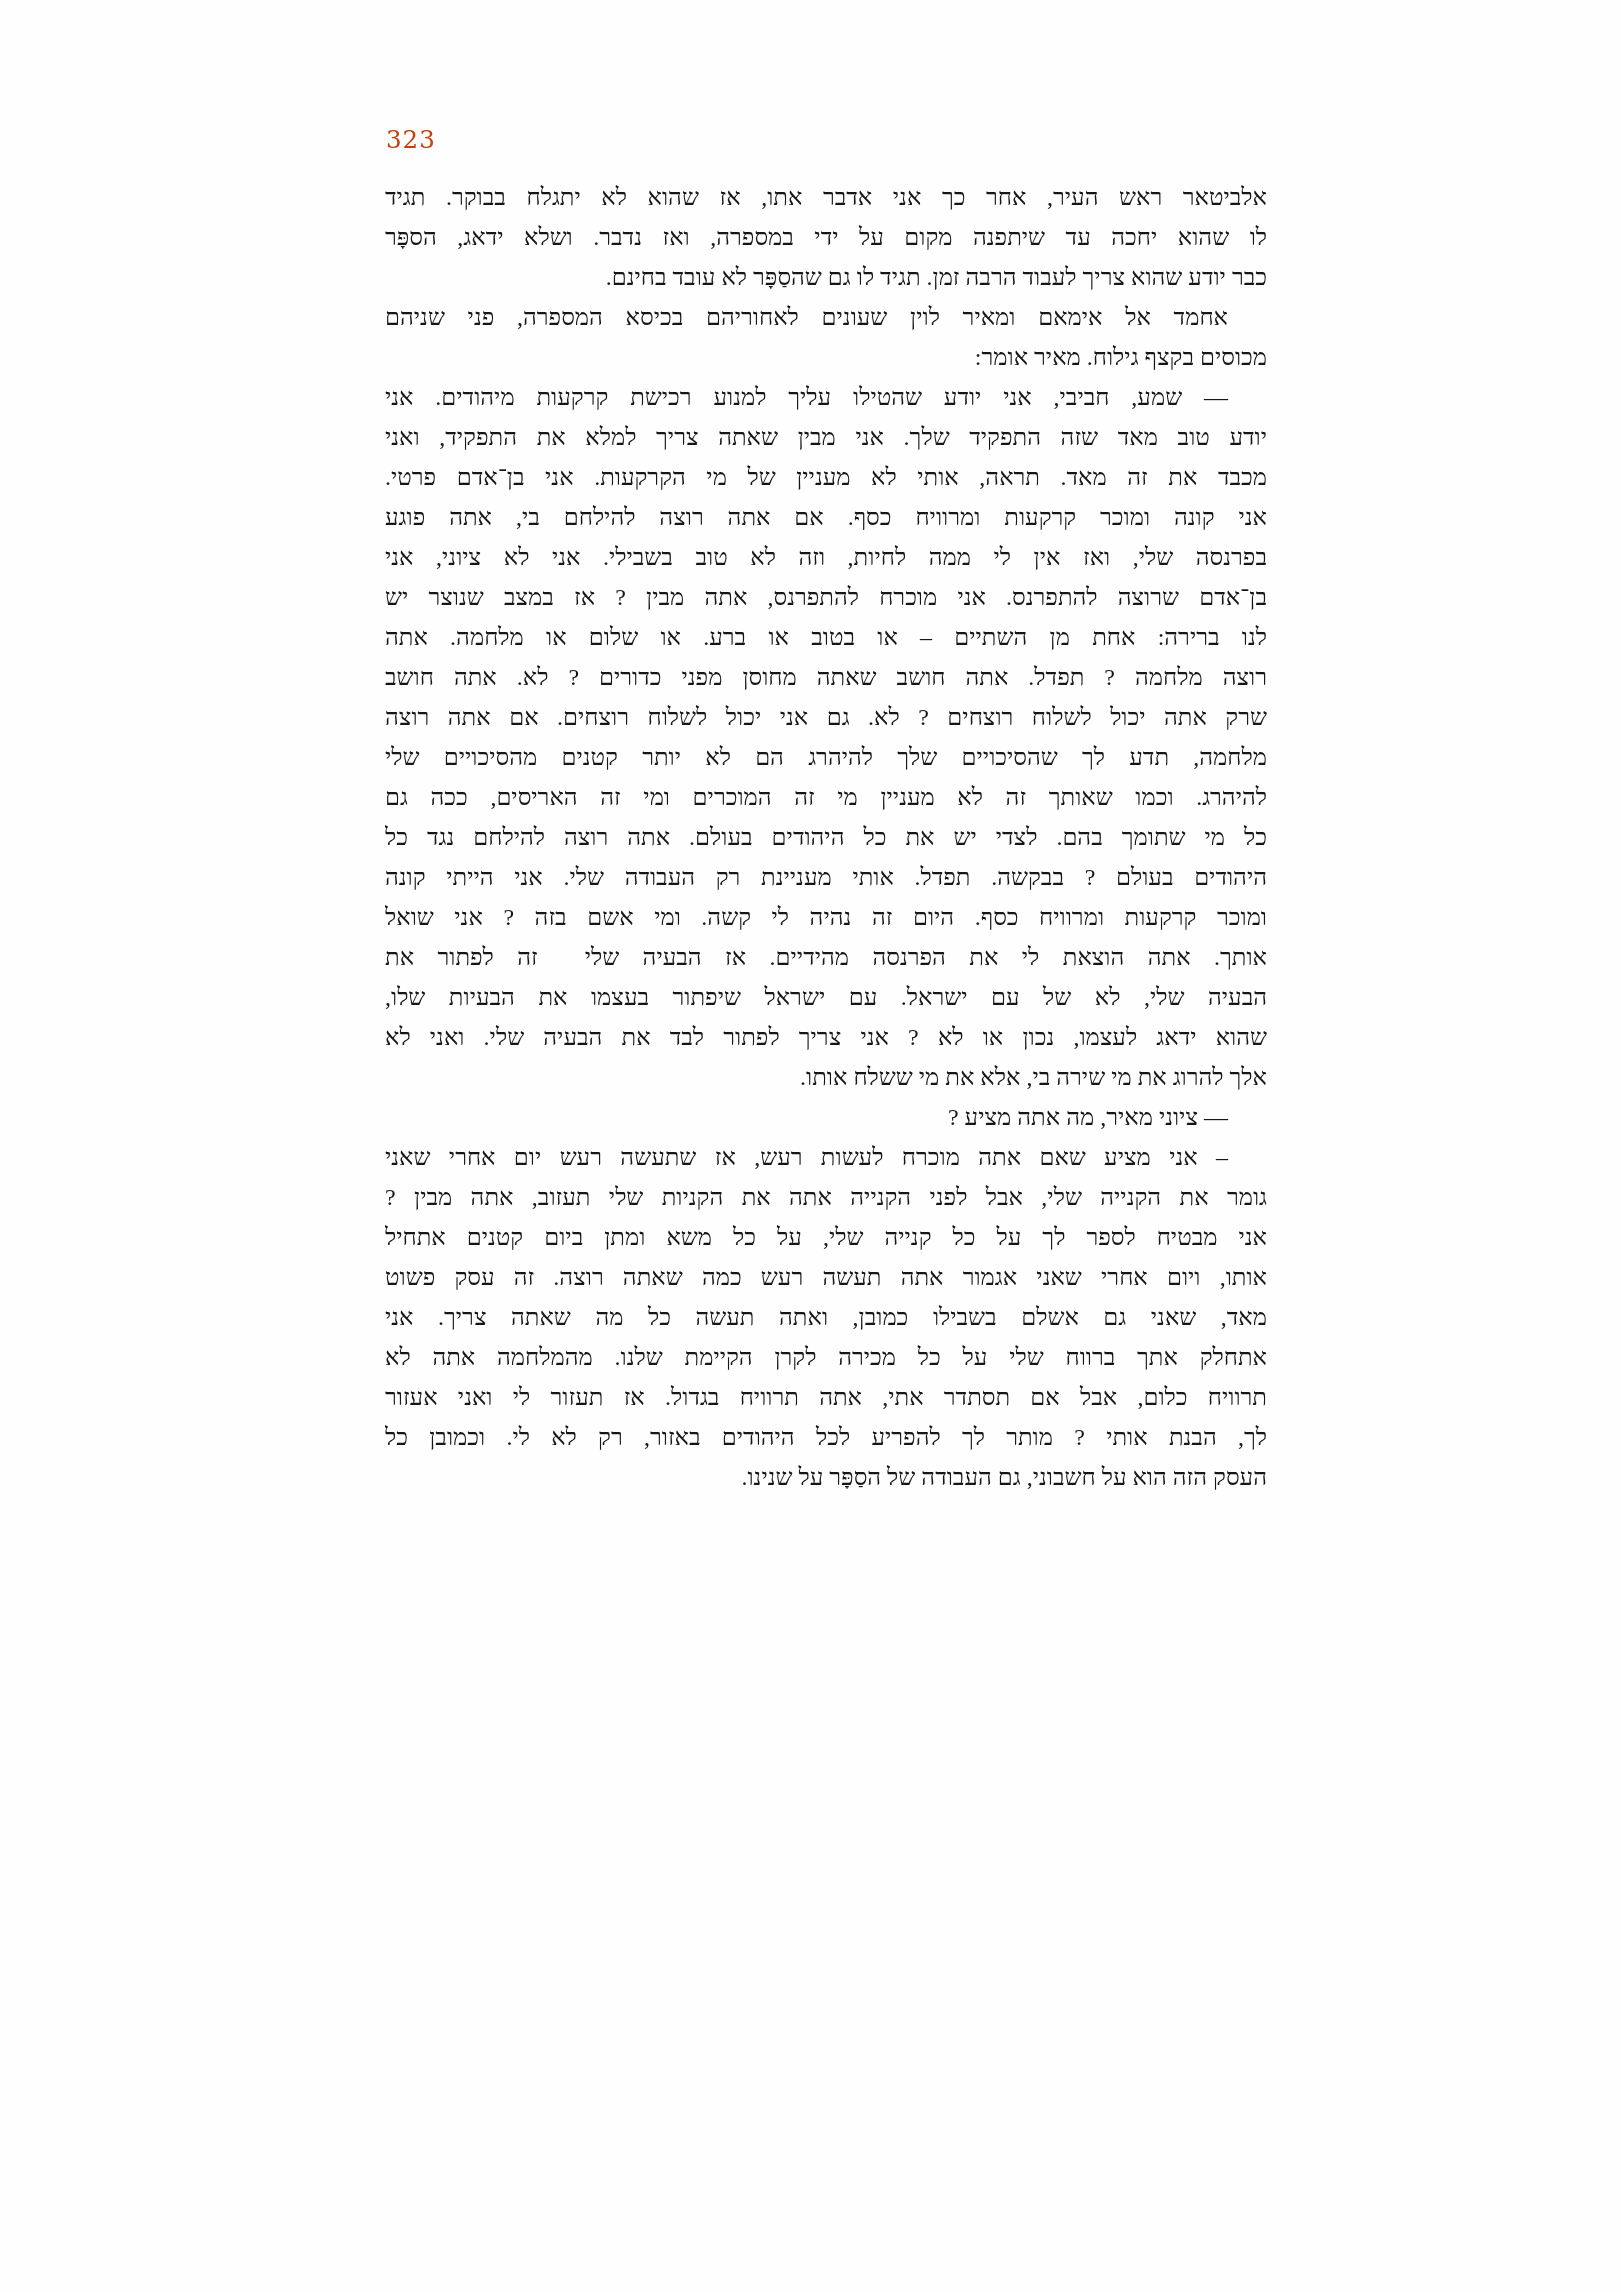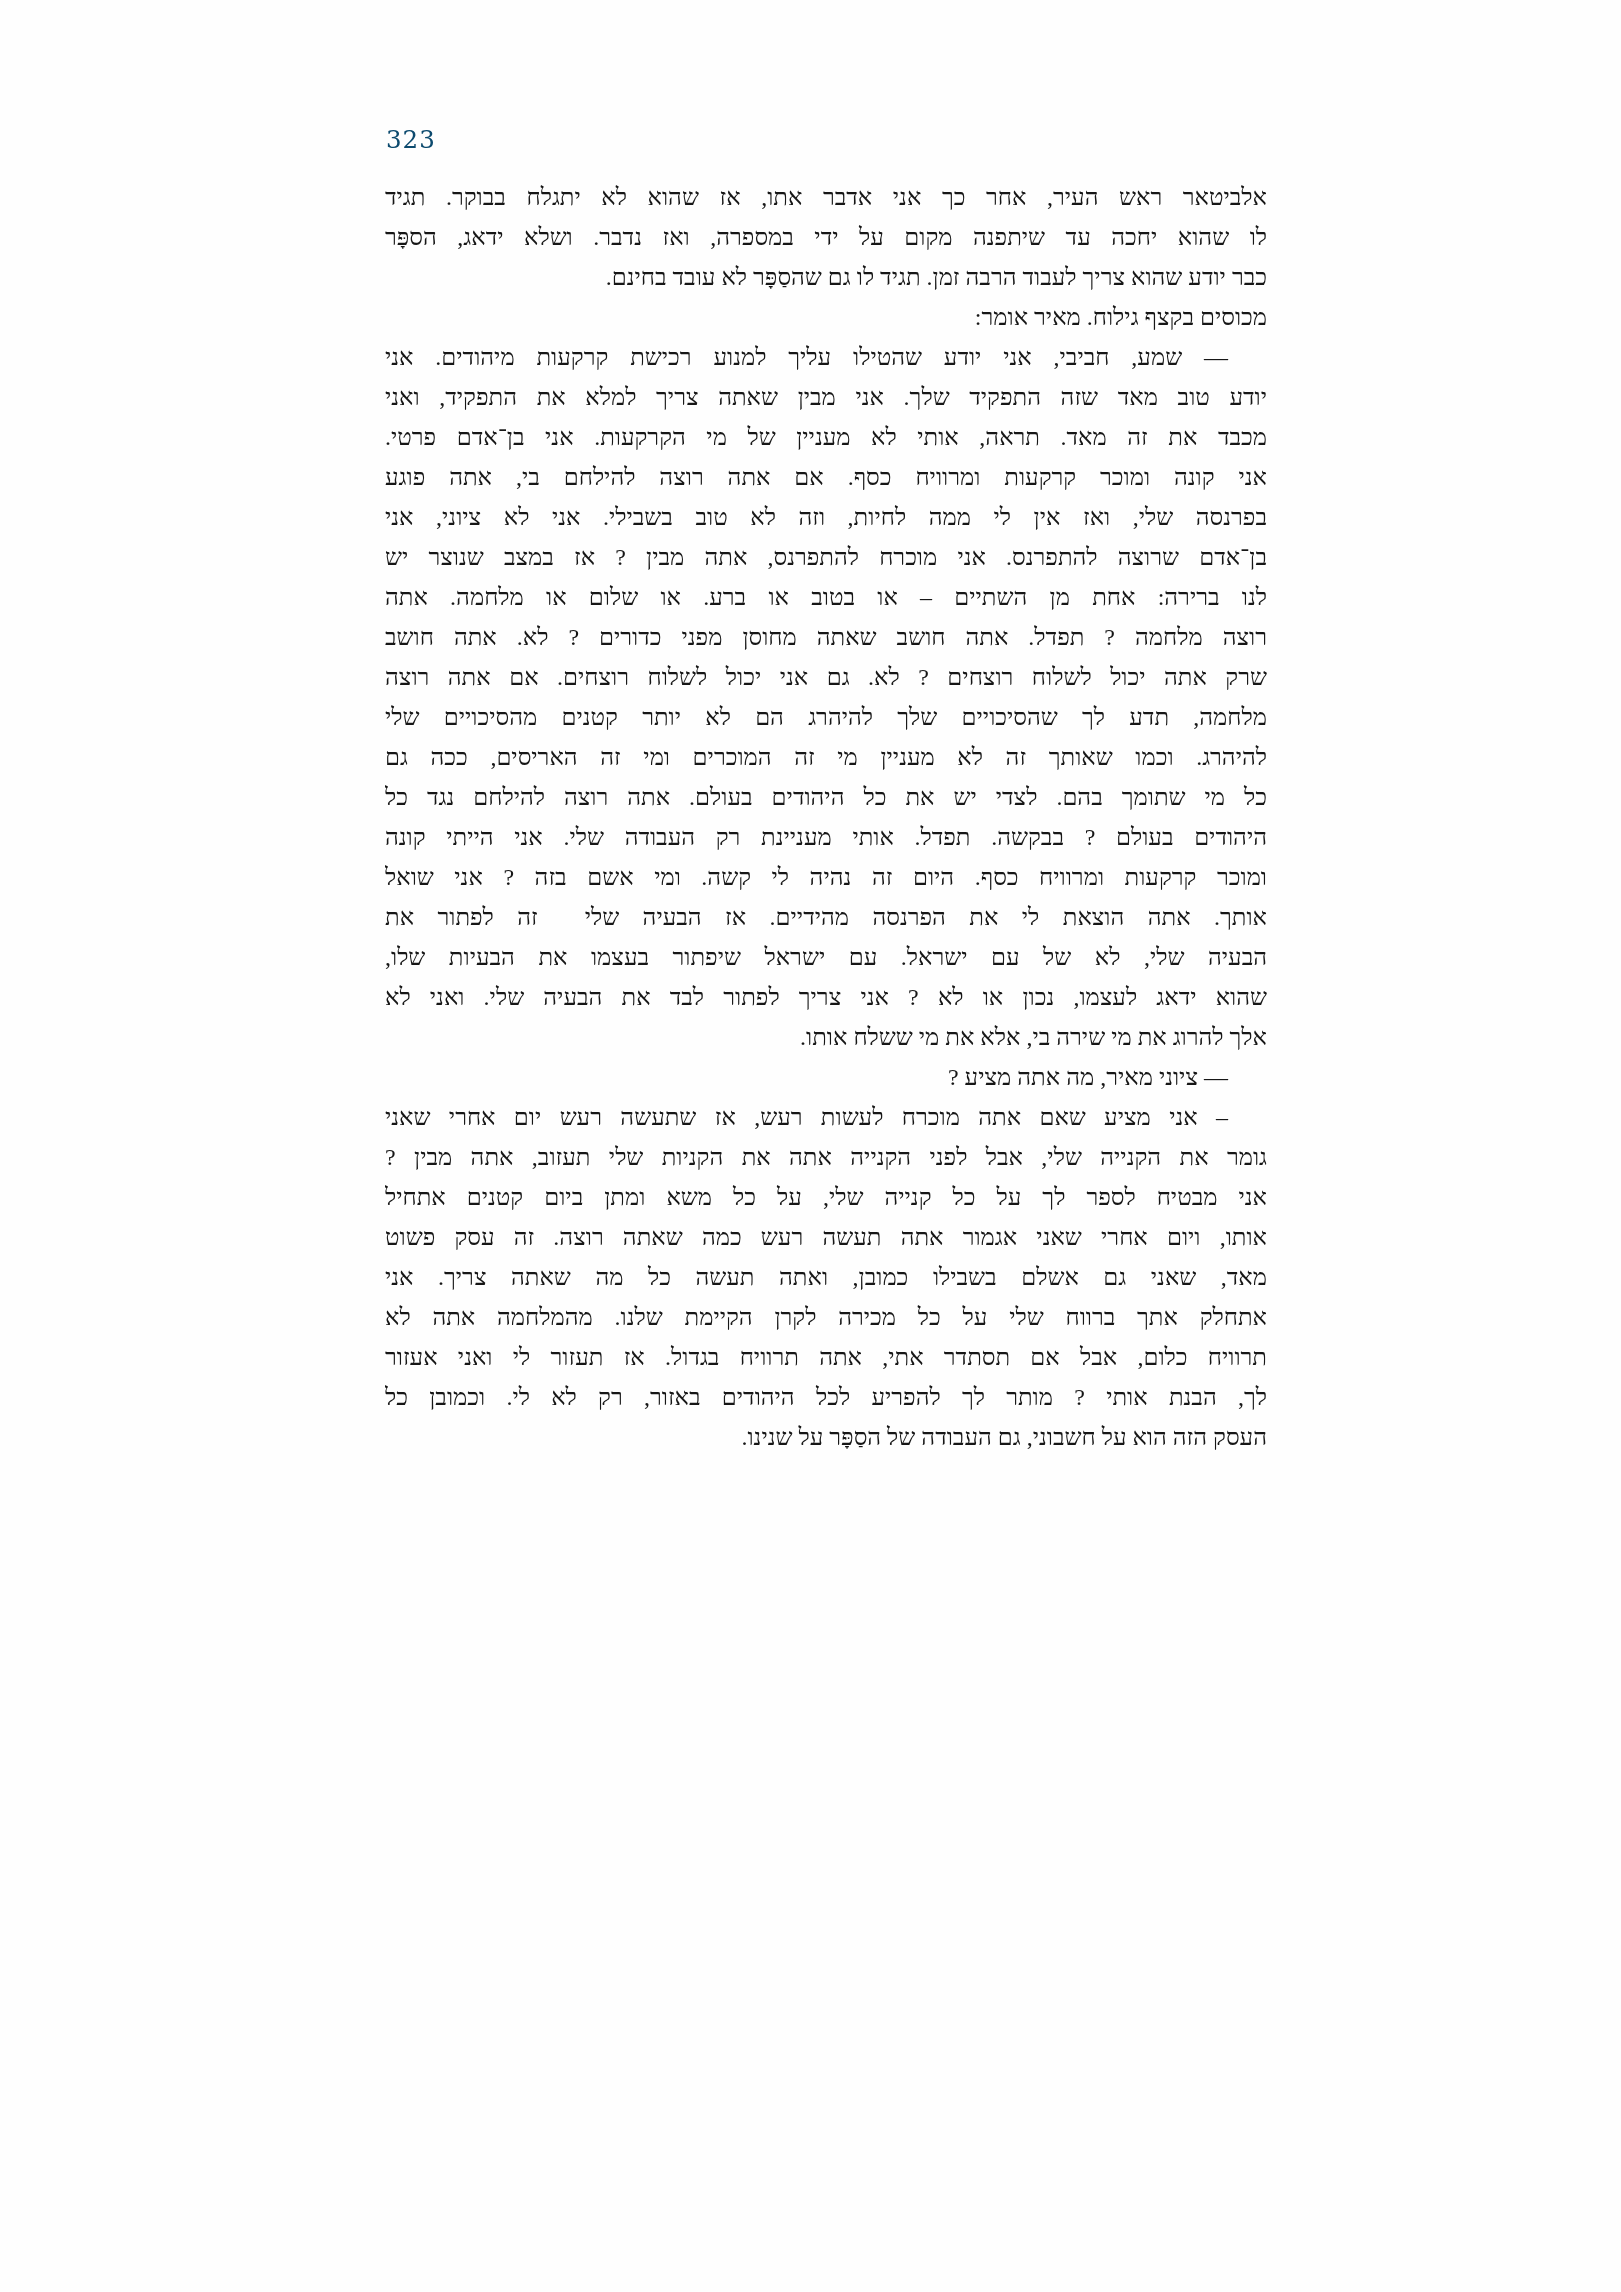--- a/index.html
+++ b/index.html
@@ -15,21 +15,21 @@
     overflow: hidden;
     font-family: "DejaVu Serif", "DejaVu Sans", serif;
     color: #191919;
   }
   .page-number {
     position: absolute;
     left: 386px;
     top: 125px;
     font-size: 24.5px;
     letter-spacing: 1px;
-    color: #0c4a6e;
+    color: #c2410c;
   }
   #text-block {
     position: absolute;
     left: 385px;
     top: 177px;
     width: 882px;
     direction: rtl;
     unicode-bidi: embed;
     font-family: "DejaVu Serif", "DejaVu Sans", sans-serif;
     font-size: 24px;
@@ -56,20 +56,21 @@
 
 <div id="page">
   <div class="page-number">323</div>
   <div id="text-block">
       <div class="para">
         <div class="ln">אלביטאר ראש העיר, אחר כך אני אדבר אתו, אז שהוא לא יתגלח בבוקר. תגיד</div>
         <div class="ln">לו שהוא יחכה עד שיתפנה מקום על ידי במספרה, ואז נדבר. ושלא ידאג, הספָּר</div>
         <div class="ln last">כבר יודע שהוא צריך לעבוד הרבה זמן. תגיד לו גם שהסַפָּר לא עובד בחינם.</div>
       </div>
       <div class="para">
+        <div class="ln ind">אחמד אל אימאם ומאיר לוין שעונים לאחוריהם בכיסא המספרה, פני שניהם</div>
         <div class="ln last">מכוסים בקצף גילוח. מאיר אומר:</div>
       </div>
       <div class="para">
         <div class="ln ind">— שמע, חביבי, אני יודע שהטילו עליך למנוע רכישת קרקעות מיהודים. אני</div>
         <div class="ln">יודע טוב מאד שזה התפקיד שלך. אני מבין שאתה צריך למלא את התפקיד, ואני</div>
         <div class="ln">מכבד את זה מאד. תראה, אותי לא מעניין של מי הקרקעות. אני בן־אדם פרטי.</div>
         <div class="ln">אני קונה ומוכר קרקעות ומרוויח כסף. אם אתה רוצה להילחם בי, אתה פוגע</div>
         <div class="ln">בפרנסה שלי, ואז אין לי ממה לחיות, וזה לא טוב בשבילי. אני לא ציוני, אני</div>
         <div class="ln">בן־אדם שרוצה להתפרנס. אני מוכרח להתפרנס, אתה מבין ? אז במצב שנוצר יש</div>
         <div class="ln">לנו ברירה: אחת מן השתיים – או בטוב או ברע. או שלום או מלחמה. אתה</div>

